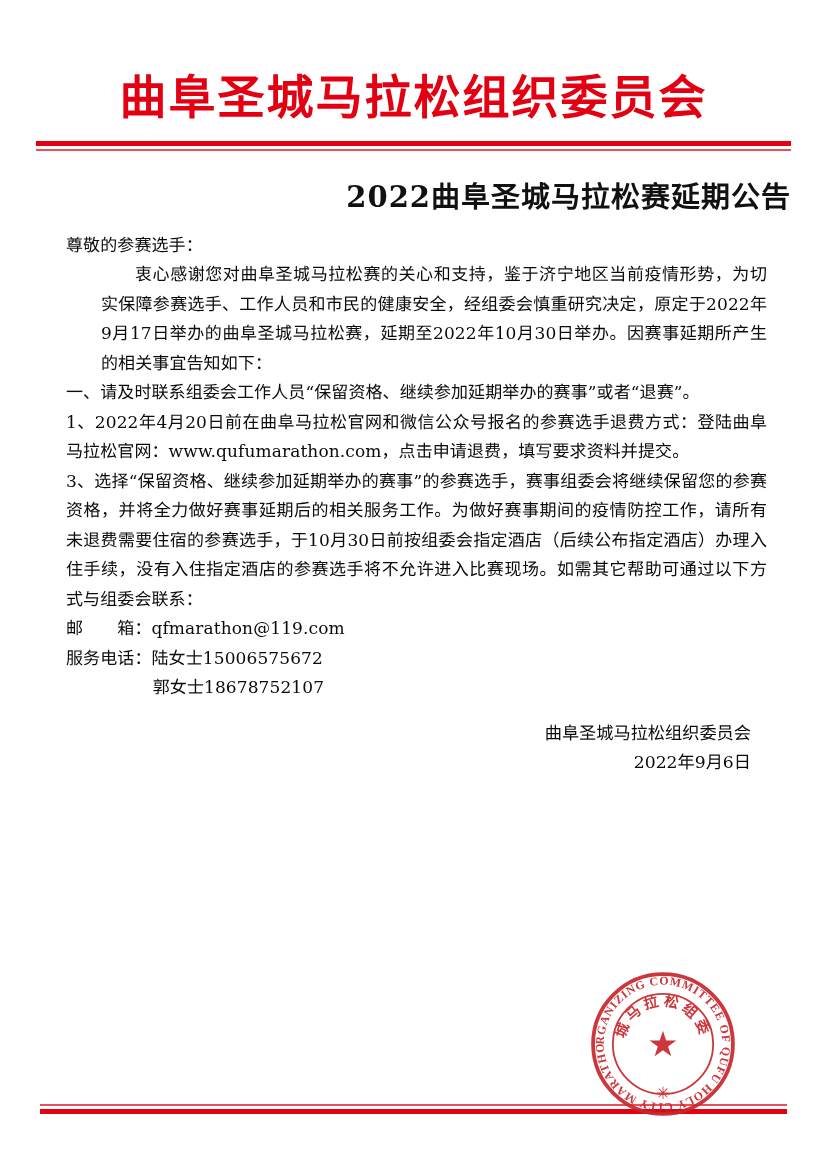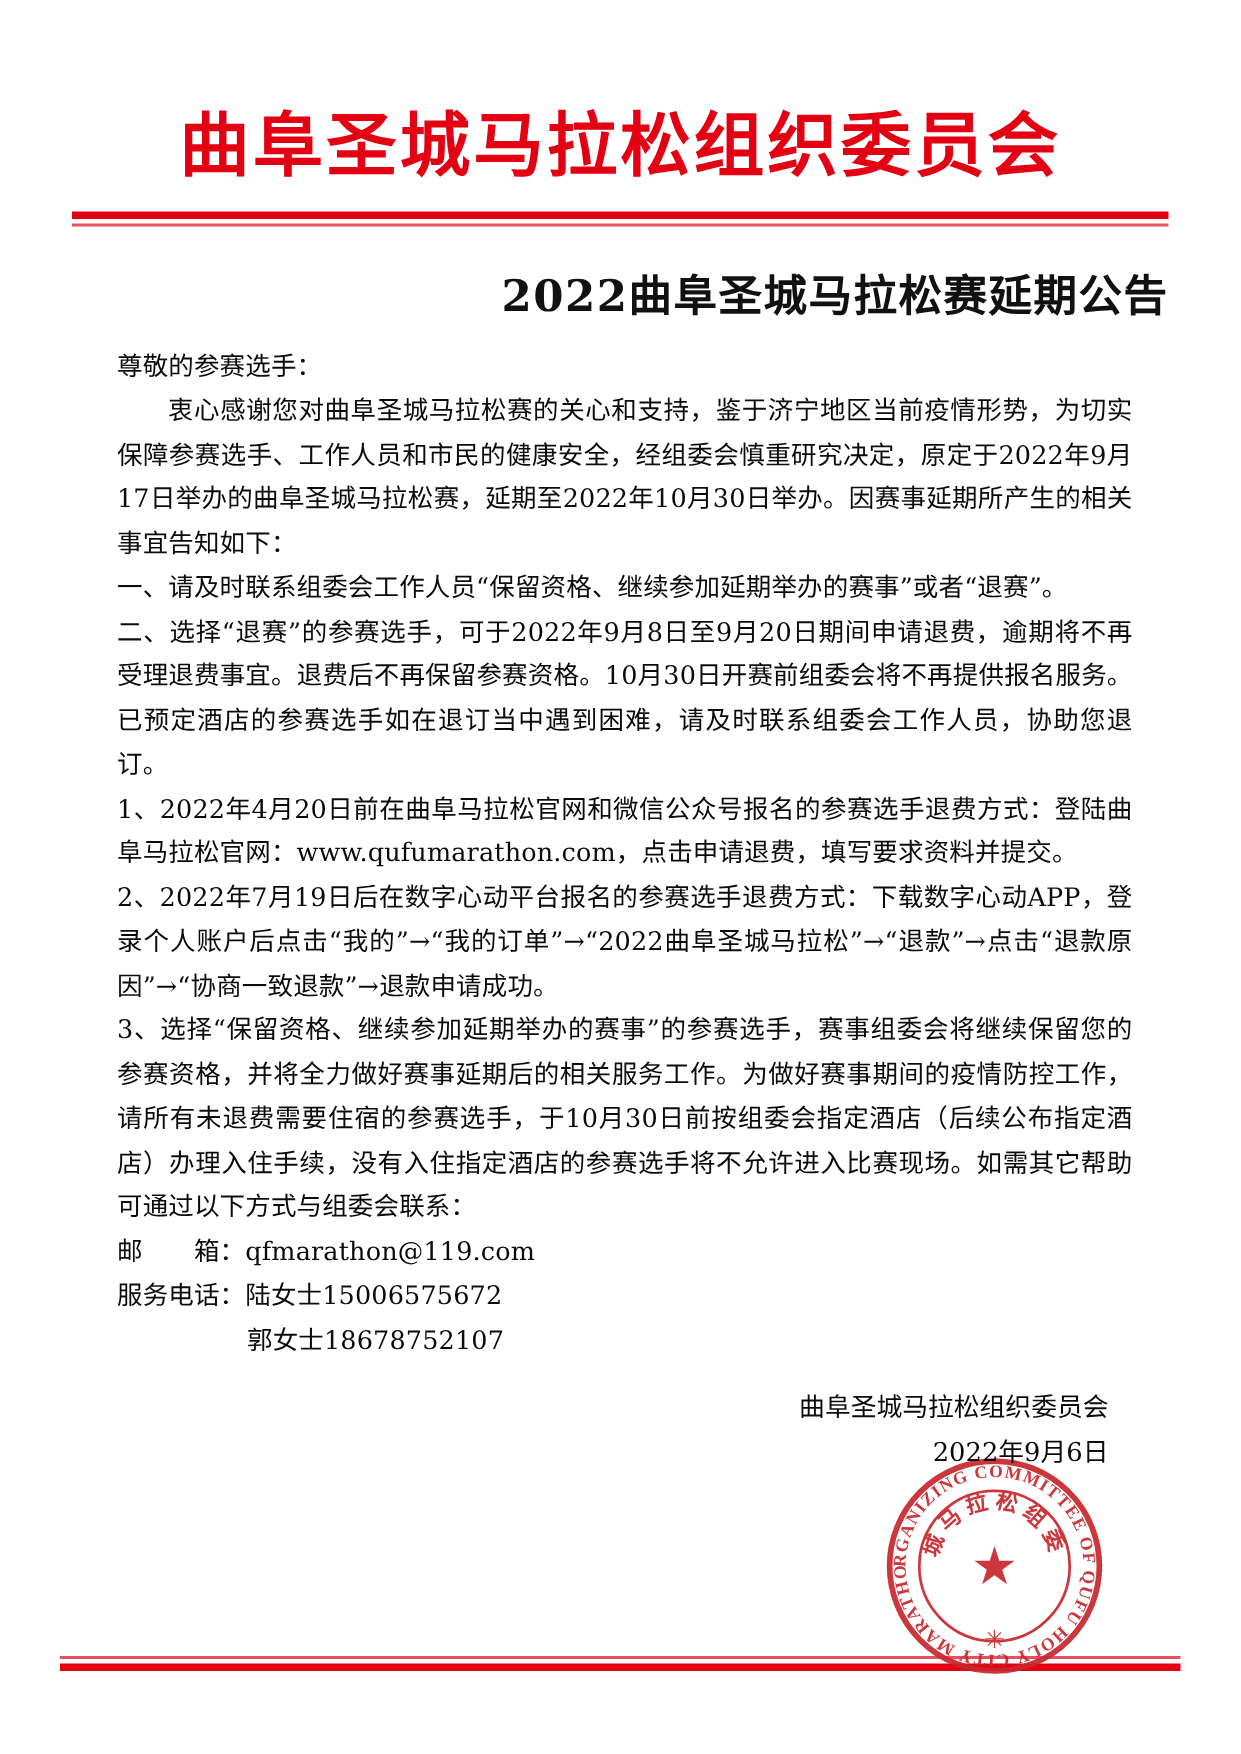--- a/index.html
+++ b/index.html
@@ -13,21 +13,21 @@
     font-family: "DejaVu Serif", "Liberation Serif", serif;
     color: #000000;
     overflow: hidden;
     position: relative;
   }
   .page {
     width: 827px;
     height: 1169px;
     position: relative;
     box-sizing: border-box;
-    padding: 0 48px;
+    padding: 0 36px;
   }
 
   
   .masthead {
     padding-top: 72px;
     text-align: center;
   }
   .org-title {
     color: #e20012;
     font-family: "DejaVu Serif", "Liberation Serif", serif;
@@ -73,20 +73,21 @@
     font-size: 17px;
     line-height: 29.5px;
     text-align: justify;
     text-justify: inter-ideograph;
     color: #0b0b0b;
     margin: 0;
     letter-spacing: 0.1px;
   }
   .indent-1 {
     text-indent: 2em;
+    margin-left: 35px;
   }
   .indent-2 {
     text-indent: 3.2em;
   }
   .phone-cont {
     padding-left: 5.1em;
   }
 
   
   .signature {
@@ -143,25 +144,23 @@
   </div>
 
   <div class="body-block">
 
     <p class="para">尊敬的参赛选手：</p>
 
     <p class="para indent-1">衷心感谢您对曲阜圣城马拉松赛的关心和支持，鉴于济宁地区当前疫情形势，为切实保障参赛选手、工作人员和市民的健康安全，经组委会慎重研究决定，原定于2022年9月17日举办的曲阜圣城马拉松赛，延期至2022年10月30日举办。因赛事延期所产生的相关事宜告知如下：</p>
 
     <p class="para">一、请及时联系组委会工作人员“保留资格、继续参加延期举办的赛事”或者“退赛”。</p>
 
-    <p class="para">二、选择“退赛”的参赛选手，可于2022年9月8日至9月20日期间申请退费，逾期将不再受理退费事宜。退费后不再保留参赛资格。10月30日开赛前组委会将不再提供报名服务。已预定酒店的参赛选手如在退订当中遇到困难，请及时联系组委会工作人员，协助您退订。</p>
 
     <p class="para">1、2022年4月20日前在曲阜马拉松官网和微信公众号报名的参赛选手退费方式：登陆曲阜马拉松官网：www.qufumarathon.com，点击申请退费，填写要求资料并提交。</p>
 
-    <p class="para">2、2022年7月19日后在数字心动平台报名的参赛选手退费方式：下载数字心动APP，登录个人账户后点击“我的”→“我的订单”→“2022曲阜圣城马拉松”→“退款”→点击“退款原因”→“协商一致退款”→退款申请成功。</p>
 
 
     <p class="para">3、选择“保留资格、继续参加延期举办的赛事”的参赛选手，赛事组委会将继续保留您的参赛资格，并将全力做好赛事延期后的相关服务工作。为做好赛事期间的疫情防控工作，请所有未退费需要住宿的参赛选手，于10月30日前按组委会指定酒店（后续公布指定酒店）办理入住手续，没有入住指定酒店的参赛选手将不允许进入比赛现场。如需其它帮助可通过以下方式与组委会联系：</p>
 
     <p class="para"><span>邮　　箱：</span><span>qfmarathon@119.com</span></p>
 
     <p class="para"><span>服务电话：</span><span>陆女士15006575672</span></p>
 
     <p class="para phone-cont">郭女士18678752107</p>
 

